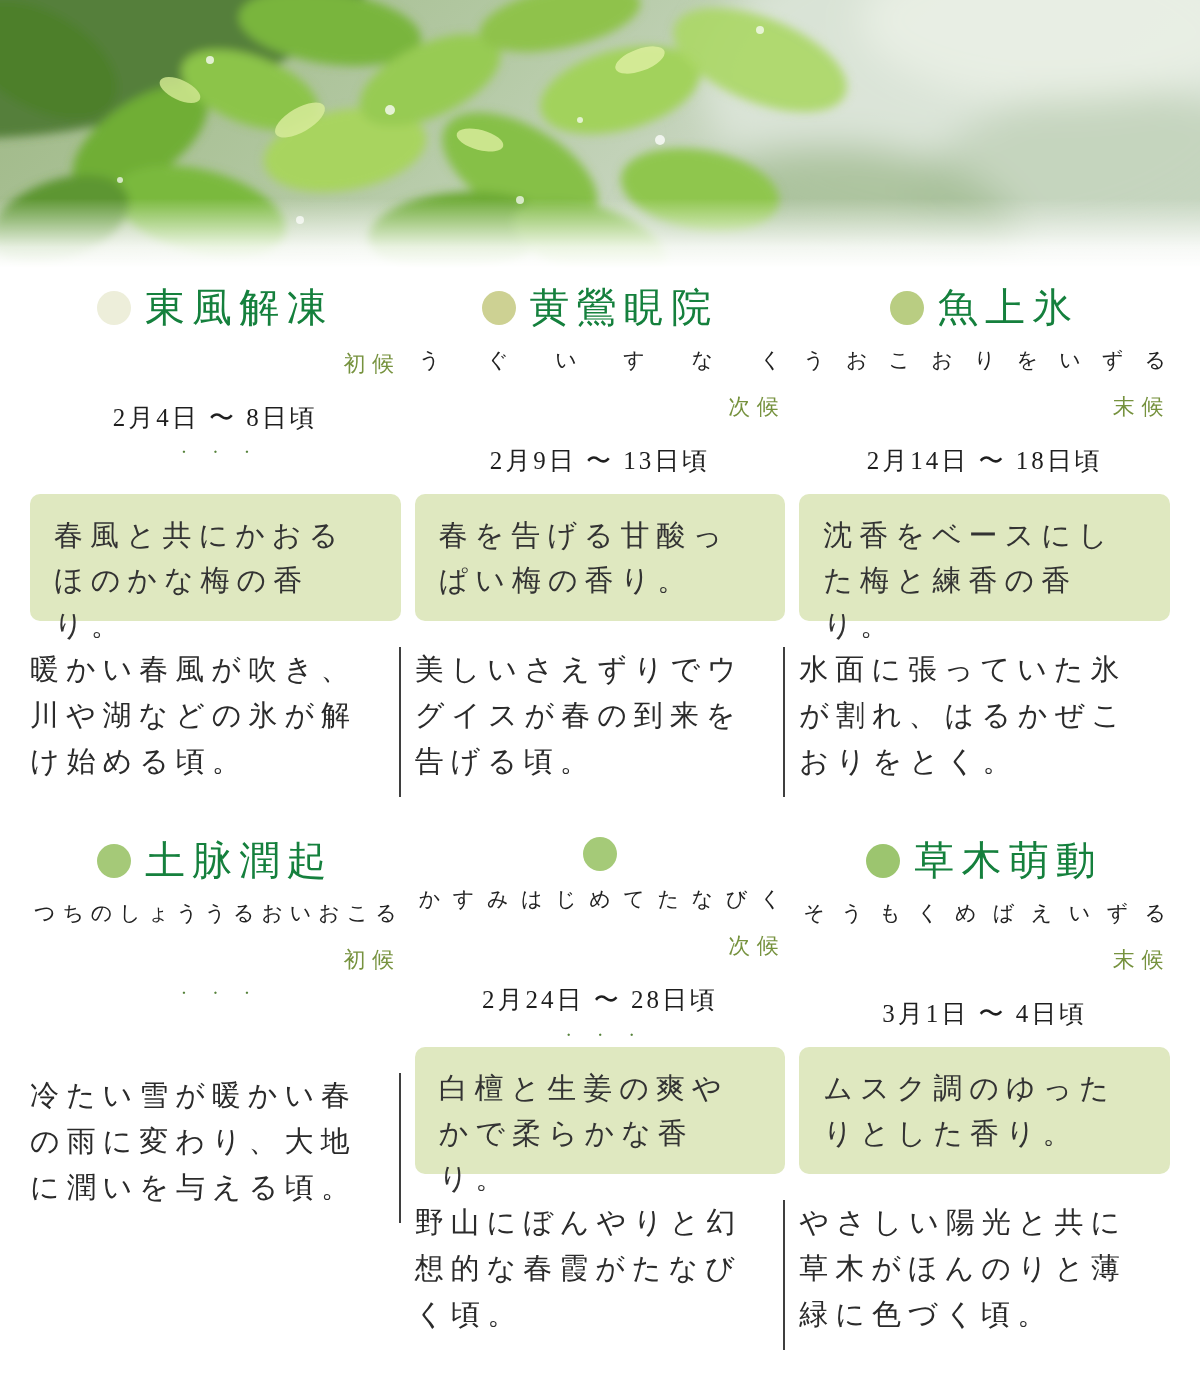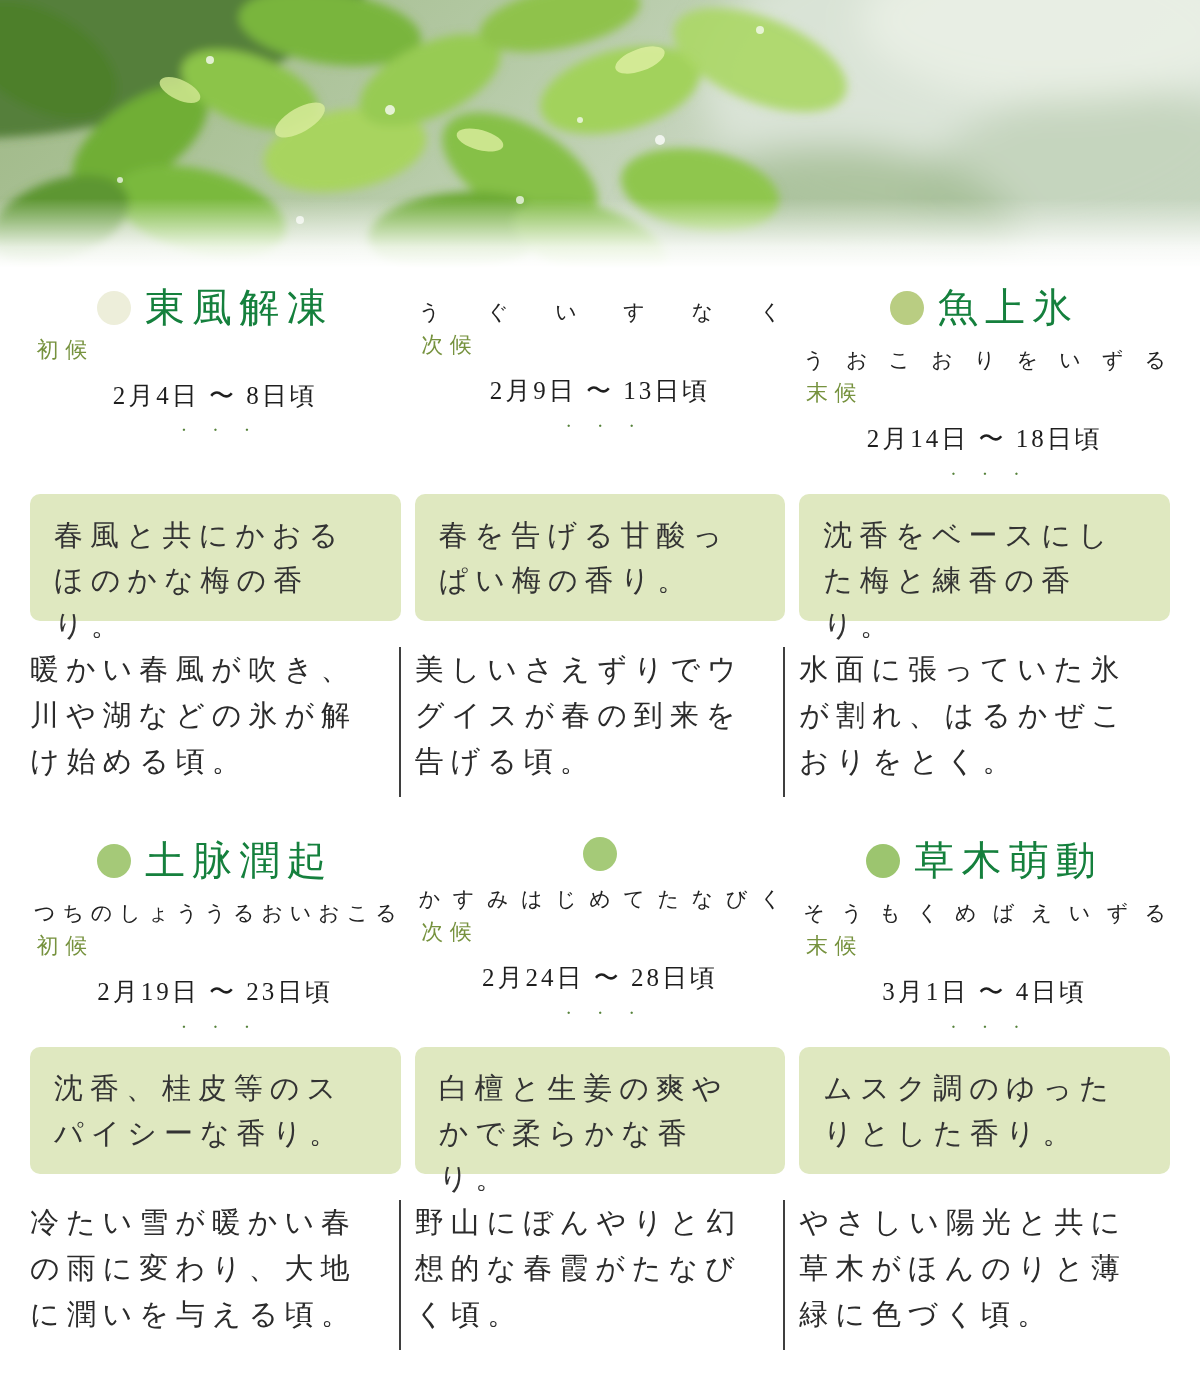--- a/index.html
+++ b/index.html
@@ -37,25 +37,25 @@
   .title{
     font-size:40px;letter-spacing:.18em;color:#15803d;line-height:1.2;
     white-space:nowrap;
   }
   .reading{
     margin-top:14px;font-size:21px;color:#222;
     text-align:justify;text-align-last:justify;text-justify:inter-character;
     padding:0 4px;line-height:1.4;
   }
   .phase{
-    margin-top:4px;font-size:22px;letter-spacing:.3em;
-    color:#76923e;line-height:1.3;text-align:left;text-indent:.3em;
+    margin-top:18px;font-size:22px;letter-spacing:.3em;
+    color:#76923e;line-height:1.3;text-align:right;text-indent:.3em;
   }
   .daterange{
-    margin-top:14px;font-size:25px;letter-spacing:.12em;
+    margin-top:22px;font-size:25px;letter-spacing:.12em;
     color:#1f1f1f;line-height:1.35;text-align:center;
   }
   .tridots{
     margin-top:8px;font-size:15px;letter-spacing:1.1em;text-indent:1.1em;
     color:#55823a;text-align:center;line-height:1.4;
   }
   .scent-box{
     box-sizing:border-box;height:127px;
     background:#dfe8c0;border-radius:10px;
     padding:19px 24px;
@@ -145,20 +145,24 @@
       <div class="tridots">・・・</div>
     </div>
     <div class="scent-box">
       <span>春風と共にかおるほのかな梅の香り。</span>
     </div>
     <p class="desc">暖かい春風が吹き、川や湖などの氷が解け始める頃。</p>
   </section>
 
   <section class="cell">
     <div class="head">
+      <h2 class="title-row">
+        <span class="dot" style="background-color: rgb(205, 209, 147);"></span>
+        <span class="title">黄鶯睍院</span>
+      </h2>
       <div class="reading">うぐいすなく</div>
       <div class="phase">次候</div>
       <div class="daterange">2月9日 〜 13日頃</div>
       <div class="tridots">・・・</div>
     </div>
     <div class="scent-box">
       <span>春を告げる甘酸っぱい梅の香り。</span>
     </div>
     <p class="desc">美しいさえずりでウグイスが春の到来を告げる頃。</p>
   </section>
@@ -181,25 +185,21 @@
   </section>
 
   <section class="cell">
     <div class="head">
       <h2 class="title-row">
         <span class="dot" style="background-color: rgb(165, 201, 120);"></span>
         <span class="title">土脉潤起</span>
       </h2>
       <div class="reading">つちのしょううるおいおこる</div>
       <div class="phase">初候</div>
-      <div class="daterange">2月19日 〜 23日頃</div>
-      <div class="tridots">・・・</div>
-    </div>
-    <div class="scent-box">
-      <span>沈香、桂皮等のスパイシーな香り。</span>
+      <div class="tridots">・・・</div>
     </div>
     <p class="desc">冷たい雪が暖かい春の雨に変わり、大地に潤いを与える頃。</p>
   </section>
 
   <section class="cell">
     <div class="head">
       <h2 class="title-row">
         <span class="dot" style="background-color: rgb(165, 202, 120);"></span>
       </h2>
       <div class="reading">かすみはじめてたなびく</div>

